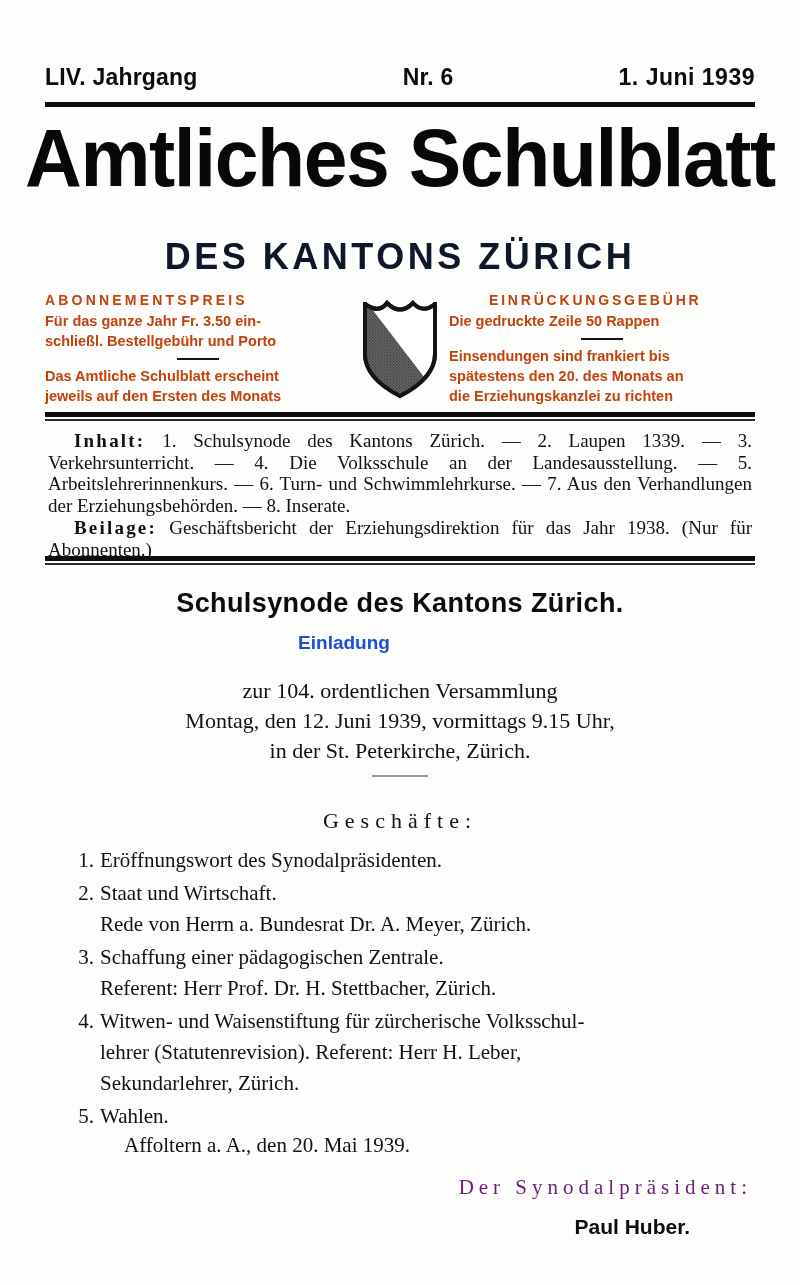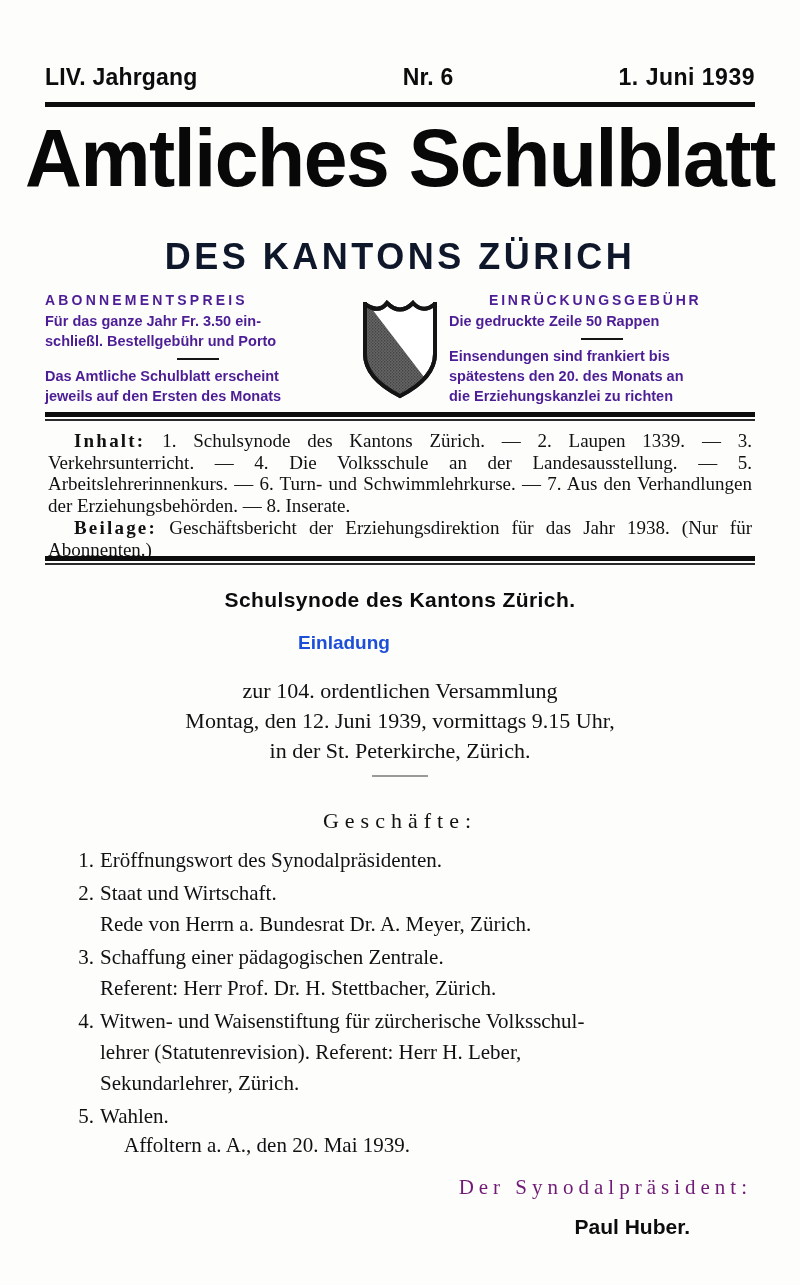--- a/index.html
+++ b/index.html
@@ -89,21 +89,21 @@
     height: 118px;
   }
   .info-col {
     position: absolute;
     top: 0;
     width: 306px;
     font-family: "Liberation Sans", sans-serif;
     font-weight: bold;
     font-size: 14.5px;
     line-height: 20px;
-    color: #4c1d95;
+    color: #c2410c;
   }
   .info-col.left { left: 0; text-align: left; }
   .info-col.right { right: 0; text-align: left; }
   .info-head {
     letter-spacing: 3.2px;
     font-size: 14px;
     margin-bottom: 1px;
   }
   .info-col.right .info-head { letter-spacing: 2.8px; padding-left: 40px; }
   .info-sep {
@@ -151,21 +151,21 @@
 
   
   .article-title {
     position: absolute;
     top: 588px;
     left: 0;
     width: 800px;
     text-align: center;
     font-family: "Liberation Sans", sans-serif;
     font-weight: bold;
-    font-size: 21px;
+    font-size: 27px;
     letter-spacing: 0.4px;
     color: #0c0c0c;
   }
   .article-subtitle {
     position: absolute;
     top: 632px;
     left: 0;
     width: 688px;
     text-align: center;
     font-family: "Liberation Sans", sans-serif;

